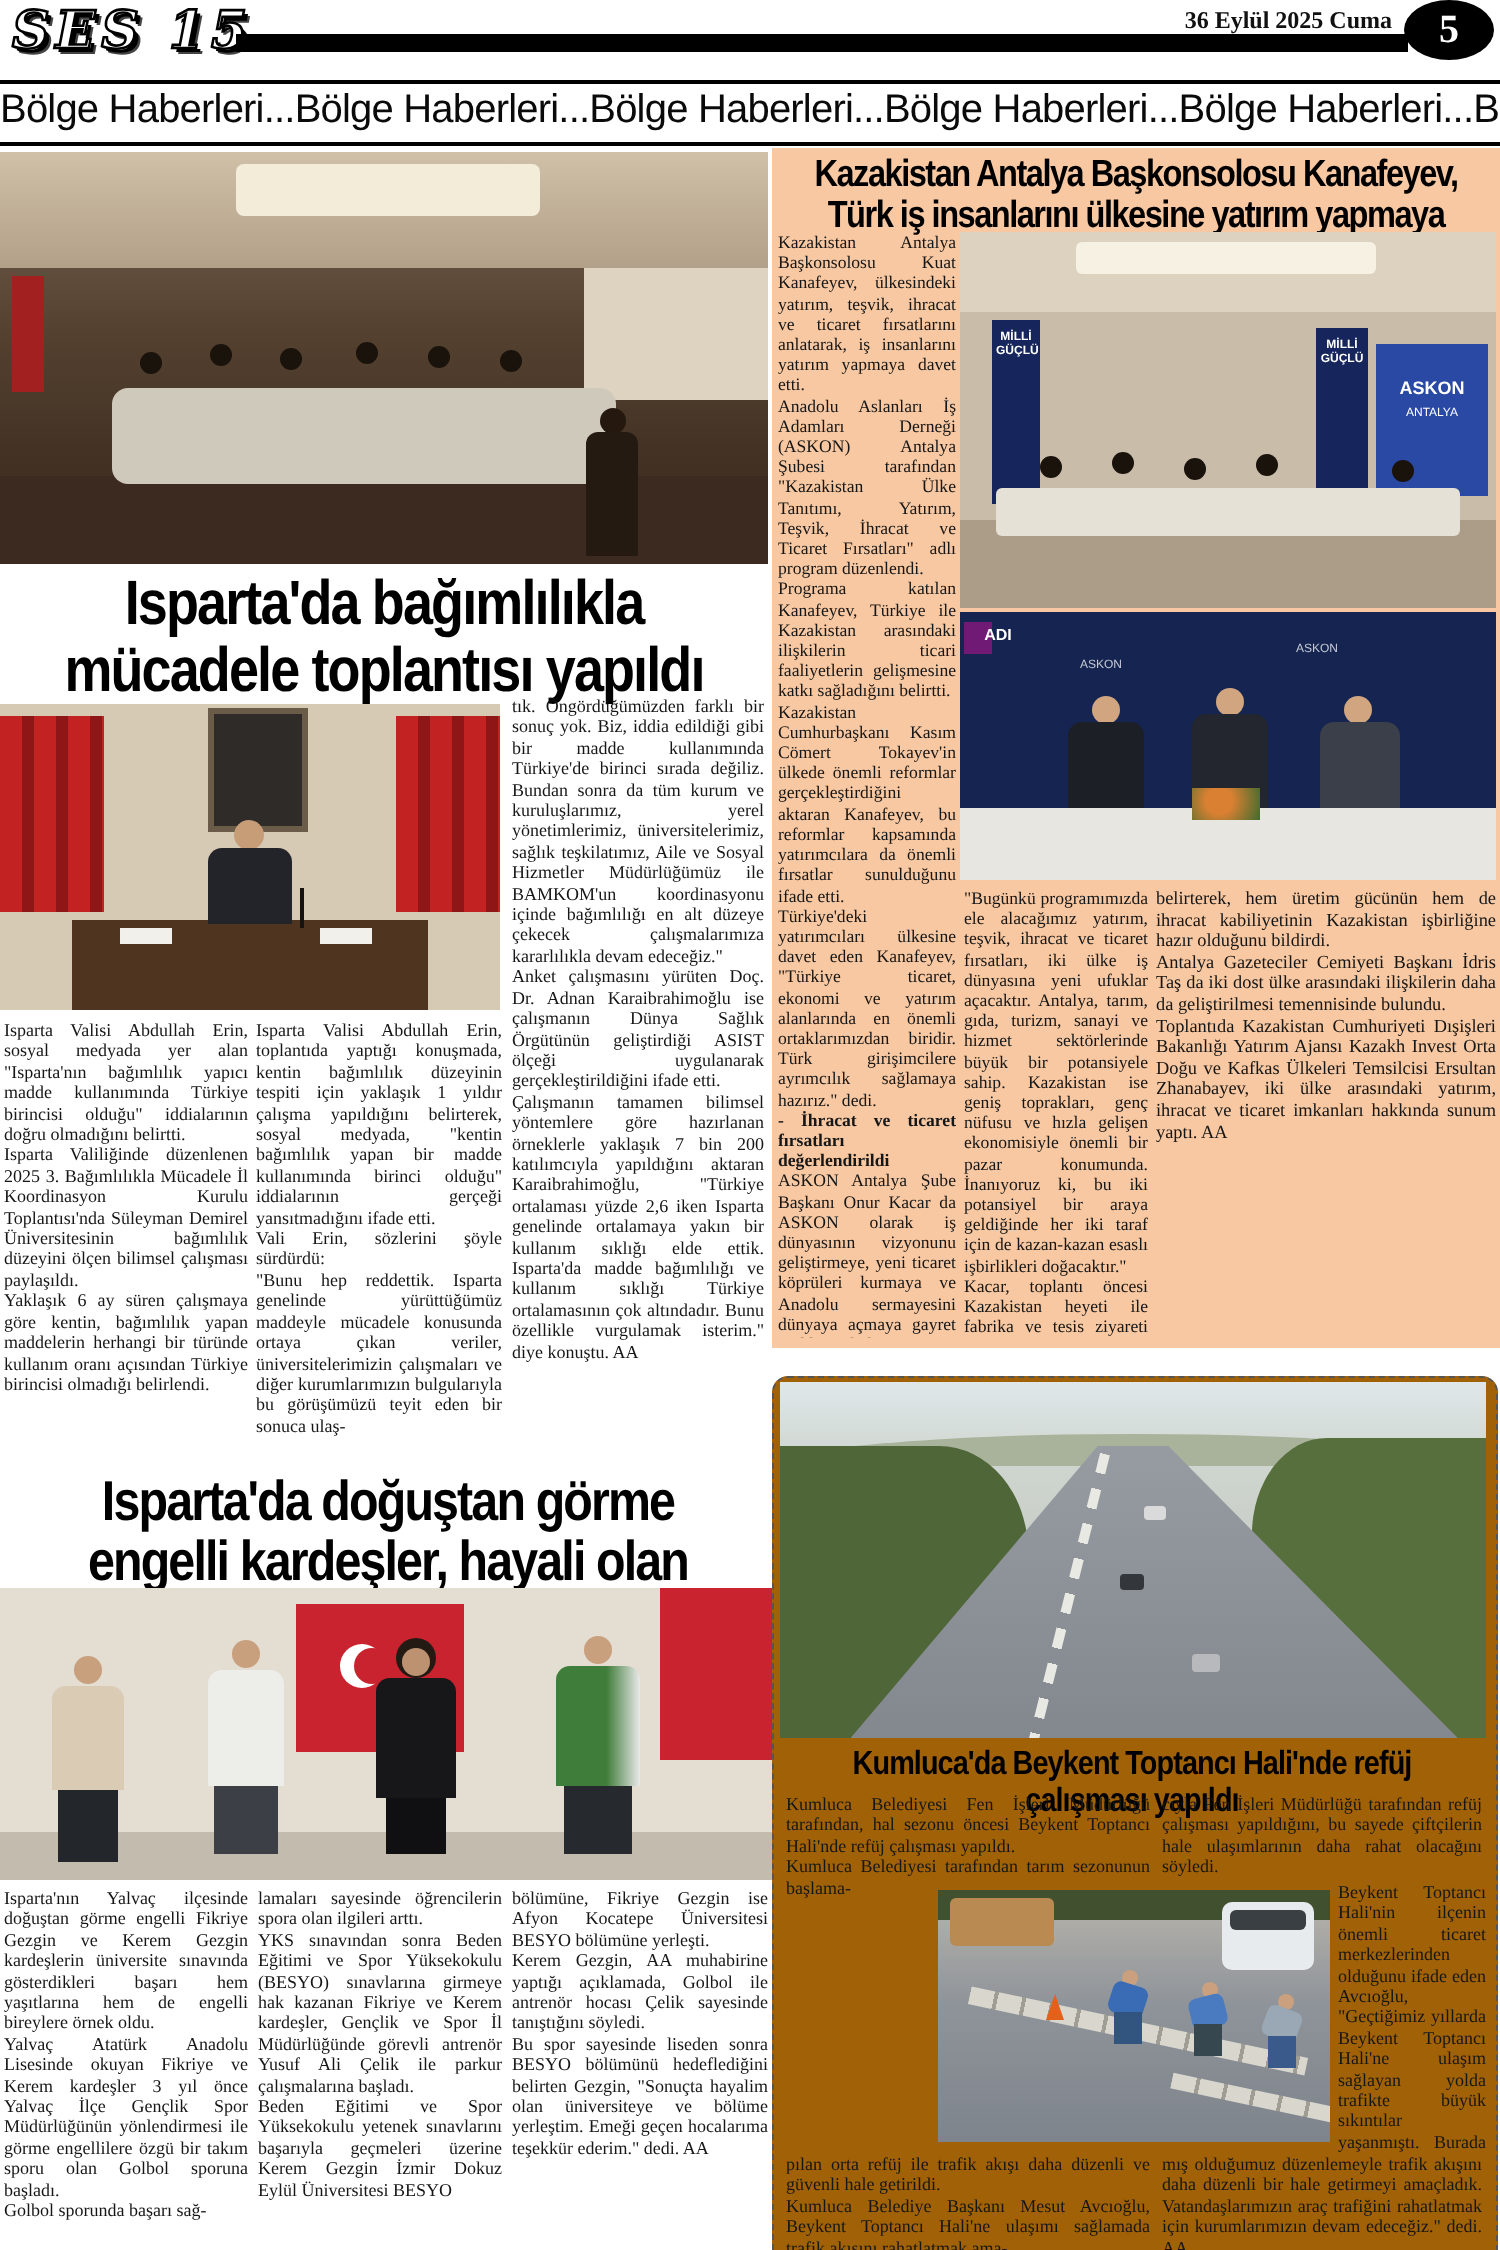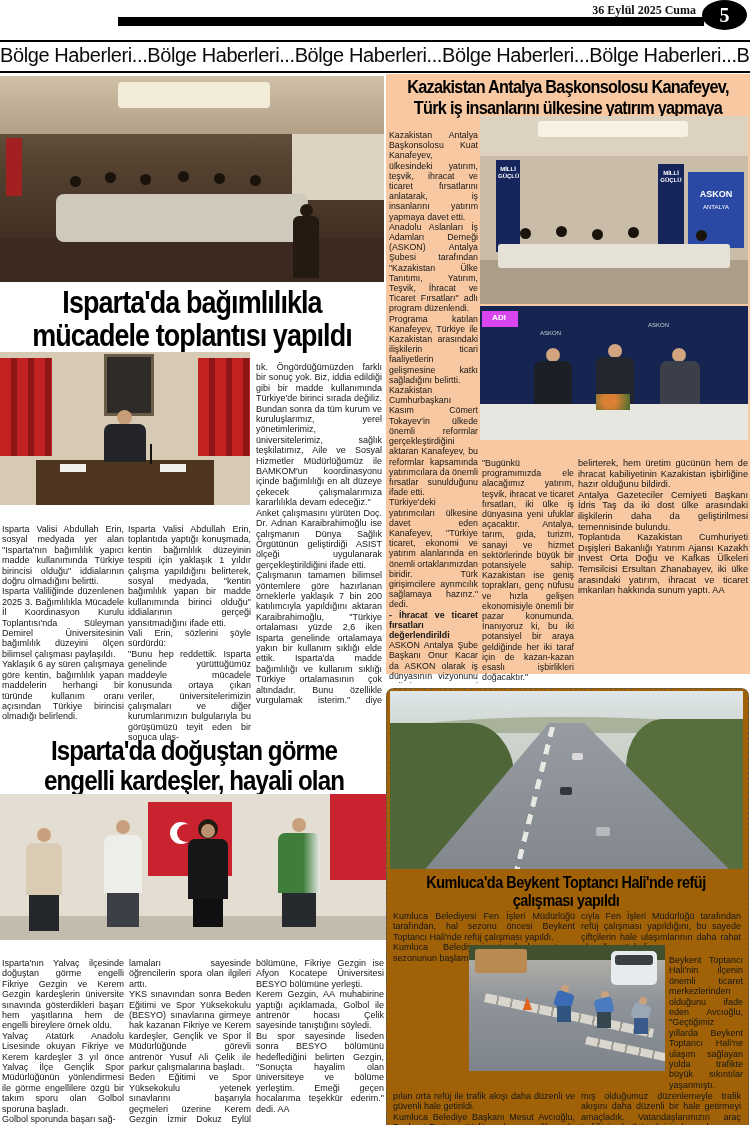--- a/index.html
+++ b/index.html
@@ -1,19 +1,19 @@
 <!DOCTYPE html>
 <html><head>
 <meta charset="utf-8">
 <style>
   html,body{margin:0;padding:0;background:#e8e8e8;}
   #page{position:relative;width:750px;height:1125px;margin:0 auto;background:#fff;overflow:hidden;
         font-family:"Liberation Serif",serif;color:#111;}
-  .bodytext{position:absolute;font-family:Liberation Sans, sans-serif;font-size:9px;line-height:10.4px;
-        text-align:justify;overflow:hidden;white-space:pre-line;color:#161616;margin-top:14px;}
+  .bodytext{position:absolute;font-family:Liberation Serif, serif;font-size:9px;line-height:10.4px;
+        text-align:justify;overflow:hidden;white-space:pre-line;color:#161616;}
   .hl{position:absolute;font-family:"Liberation Sans",sans-serif;font-weight:700;text-align:center;
         color:#000;letter-spacing:-1px;transform:scale(.93,1.08);transform-origin:center top;}
   .photo{position:absolute;overflow:hidden;background:#9a9184;}
   .ph{position:absolute;}
   .hd{position:absolute;border-radius:50%;background:#1a130c;}
   .prs{position:absolute;}
   .phead{width:14px;height:14px;border-radius:50%;margin:0 auto;background:#c9a07e;}
   .pbody{margin-top:1px;border-radius:7px 7px 0 0;}
   .subhead{font-weight:700;display:block;}
   .brand{position:absolute;left:6px;top:1px;font-family:"DejaVu Serif",serif;font-weight:700;font-style:italic;
@@ -30,20 +30,21 @@
   .peach{position:absolute;left:386px;top:74px;width:364px;height:600px;background:#f7c8a1;}
   .kumbox{position:absolute;left:386px;top:688px;width:361px;height:446px;border:1.5px dashed #555;
         border-radius:8px;background:#a16207;}
   .ptxt{position:absolute;font-family:"Liberation Sans",sans-serif;color:#fff;line-height:1.1;}
 </style>
 </head>
 <body>
 
 <div id="page">
 
+  <div class="brand">SES 15</div>
   <div class="mastbar"></div>
   <div class="mastdate">36 Eylül 2025 Cuma</div>
   <div class="pageblob">
     <span>5</span>
   </div>
 
   <div class="strip">Bölge Haberleri...Bölge Haberleri...Bölge Haberleri...Bölge Haberleri...Bölge Haberleri...Bölge Haberleri...</div>
 
   <div class="photo" style="left:0;top:76px;width:384px;height:206px;background:linear-gradient(#7a6450,#53402f 45%,#35261b)">
     <div class="ph" style="left:0;top:0;width:100%;height:58px;background:linear-gradient(#cfc0a7,#b3a089)"></div>
@@ -146,21 +147,21 @@
     </div>
     <div class="ph" style="left:18px;top:128px;width:232px;height:24px;background:#e6e1d6;border-radius:3px"></div>
     <div class="hd" style="left:40px;top:112px;width:11px;height:11px"></div>
     <div class="hd" style="left:76px;top:110px;width:11px;height:11px"></div>
     <div class="hd" style="left:112px;top:113px;width:11px;height:11px"></div>
     <div class="hd" style="left:148px;top:111px;width:11px;height:11px"></div>
     <div class="hd" style="left:216px;top:114px;width:11px;height:11px"></div>
   </div>
 
   <div class="photo" style="left:480px;top:306px;width:268px;height:134px;background:#152450">
-    <div class="ph" style="left:2px;top:5px;width:36px;height:16px;background:#d946ef">
+    <div class="ph" style="left:2px;top:5px;width:14px;height:16px;background:#701a75">
       <div class="ptxt" style="left:0;top:3px;width:34px;font-size:8px;font-weight:700;text-align:center">ADI</div>
     </div>
     <div class="ptxt" style="left:60px;top:24px;font-size:6px;opacity:.75">ASKON</div>
     <div class="ptxt" style="left:168px;top:16px;font-size:6px;opacity:.75">ASKON</div>
     <div class="hd" style="left:66px;top:42px;width:14px;height:14px;background:#d0a57f"></div>
     <div class="ph" style="left:54px;top:55px;width:38px;height:44px;background:#1d1f26;border-radius:7px 7px 0 0"></div>
     <div class="hd" style="left:128px;top:38px;width:14px;height:14px;background:#d0a57f"></div>
     <div class="ph" style="left:116px;top:51px;width:38px;height:48px;background:#23262e;border-radius:7px 7px 0 0"></div>
     <div class="hd" style="left:192px;top:42px;width:14px;height:14px;background:#d0a57f"></div>
     <div class="ph" style="left:180px;top:55px;width:40px;height:44px;background:#3a3f4a;border-radius:7px 7px 0 0"></div>

